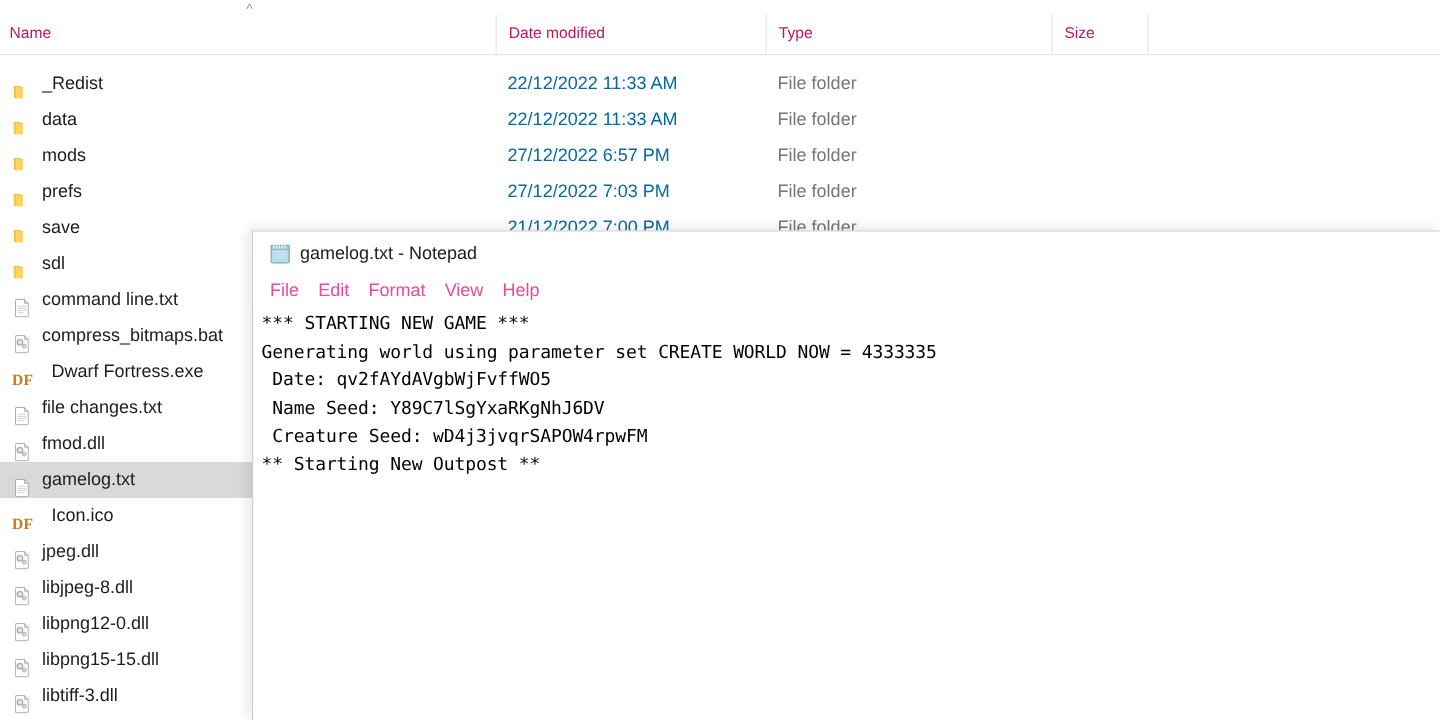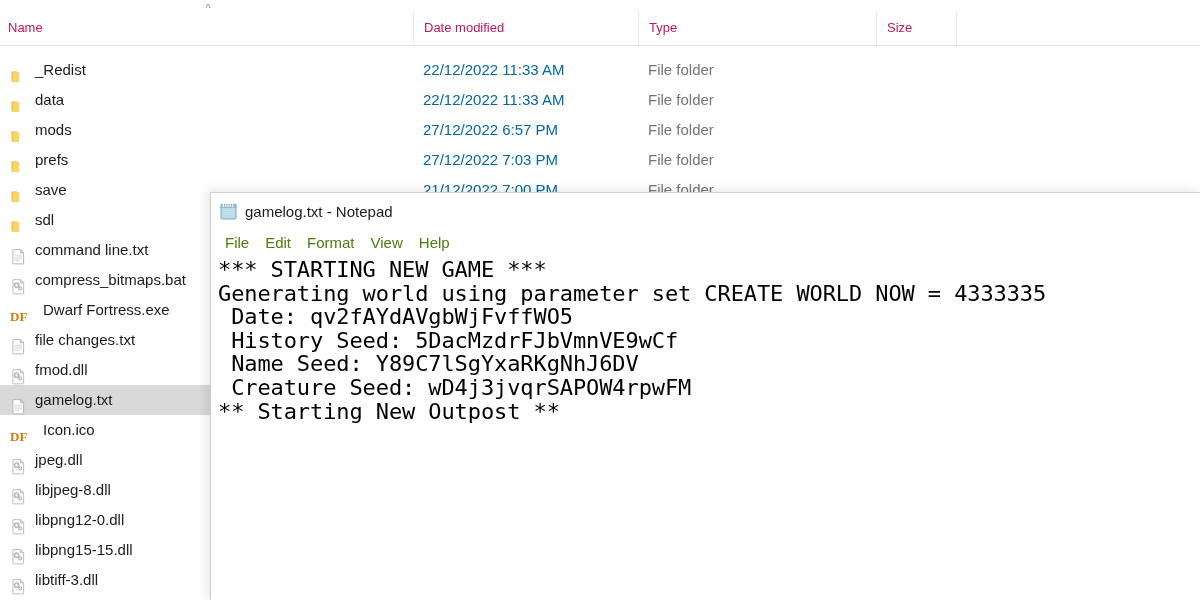--- a/index.html
+++ b/index.html
@@ -155,21 +155,21 @@
     box-shadow: -3px -2px 10px rgba(0,0,0,0.10);
     overflow: hidden;
   }
 
   .np-titlebar {
     position: relative;
     height: 36px;
     background: #ffffff;
     display: flex;
     align-items: center;
-    padding-left: 8px;
+    padding-left: 13px;
   }
 
   .np-icon {
     width: 19px;
     height: 19px;
     flex: 0 0 19px;
     margin-right: 7px;
   }
 
   .np-title {
@@ -182,40 +182,40 @@
     position: relative;
     height: 27px;
     background: #ffffff;
     display: flex;
     align-items: center;
     padding-left: 12px;
   }
 
   .np-menu-item {
     font-size: 15px;
-    color: #4d7c0f;
+    color: #ec4899;
     margin-right: 12px;
     padding: 1px 2px;
     white-space: nowrap;
     cursor: default;
   }
 
   .np-textarea {
     position: relative;
     margin-left: 7px;
     margin-top: 2px;
     width: 975px;
     height: 340px;
     background: #ffffff;
     overflow: hidden;
   }
 
   .np-line {
     font-family: "DejaVu Sans Mono", "Liberation Mono", monospace;
-    font-size: 22px;
+    font-size: 15px;
     line-height: 23.6px;
     color: #000000;
     white-space: pre;
     letter-spacing: -0.1px;
   }
 </style>
 </head>
 <body>
 
 <div id="root">
@@ -606,20 +606,19 @@
         <div class="np-menu-item">Edit</div>
         <div class="np-menu-item">Format</div>
         <div class="np-menu-item">View</div>
         <div class="np-menu-item">Help</div>
       </div>
 
     <div class="np-textarea" id="np-textarea">
         <div class="np-line">*** STARTING NEW GAME ***</div>
         <div class="np-line">Generating world using parameter set CREATE WORLD NOW = 4333335</div>
         <div class="np-line"> Date: qv2fAYdAVgbWjFvffWO5</div>
-        <div class="np-line"> History Seed: 5DacMzdrFJbVmnVE9wCf</div>
         <div class="np-line"> Name Seed: Y89C7lSgYxaRKgNhJ6DV</div>
         <div class="np-line"> Creature Seed: wD4j3jvqrSAPOW4rpwFM</div>
         <div class="np-line">** Starting New Outpost **</div>
       </div>
   </div>
 
 </div>
 
 </body></html>

